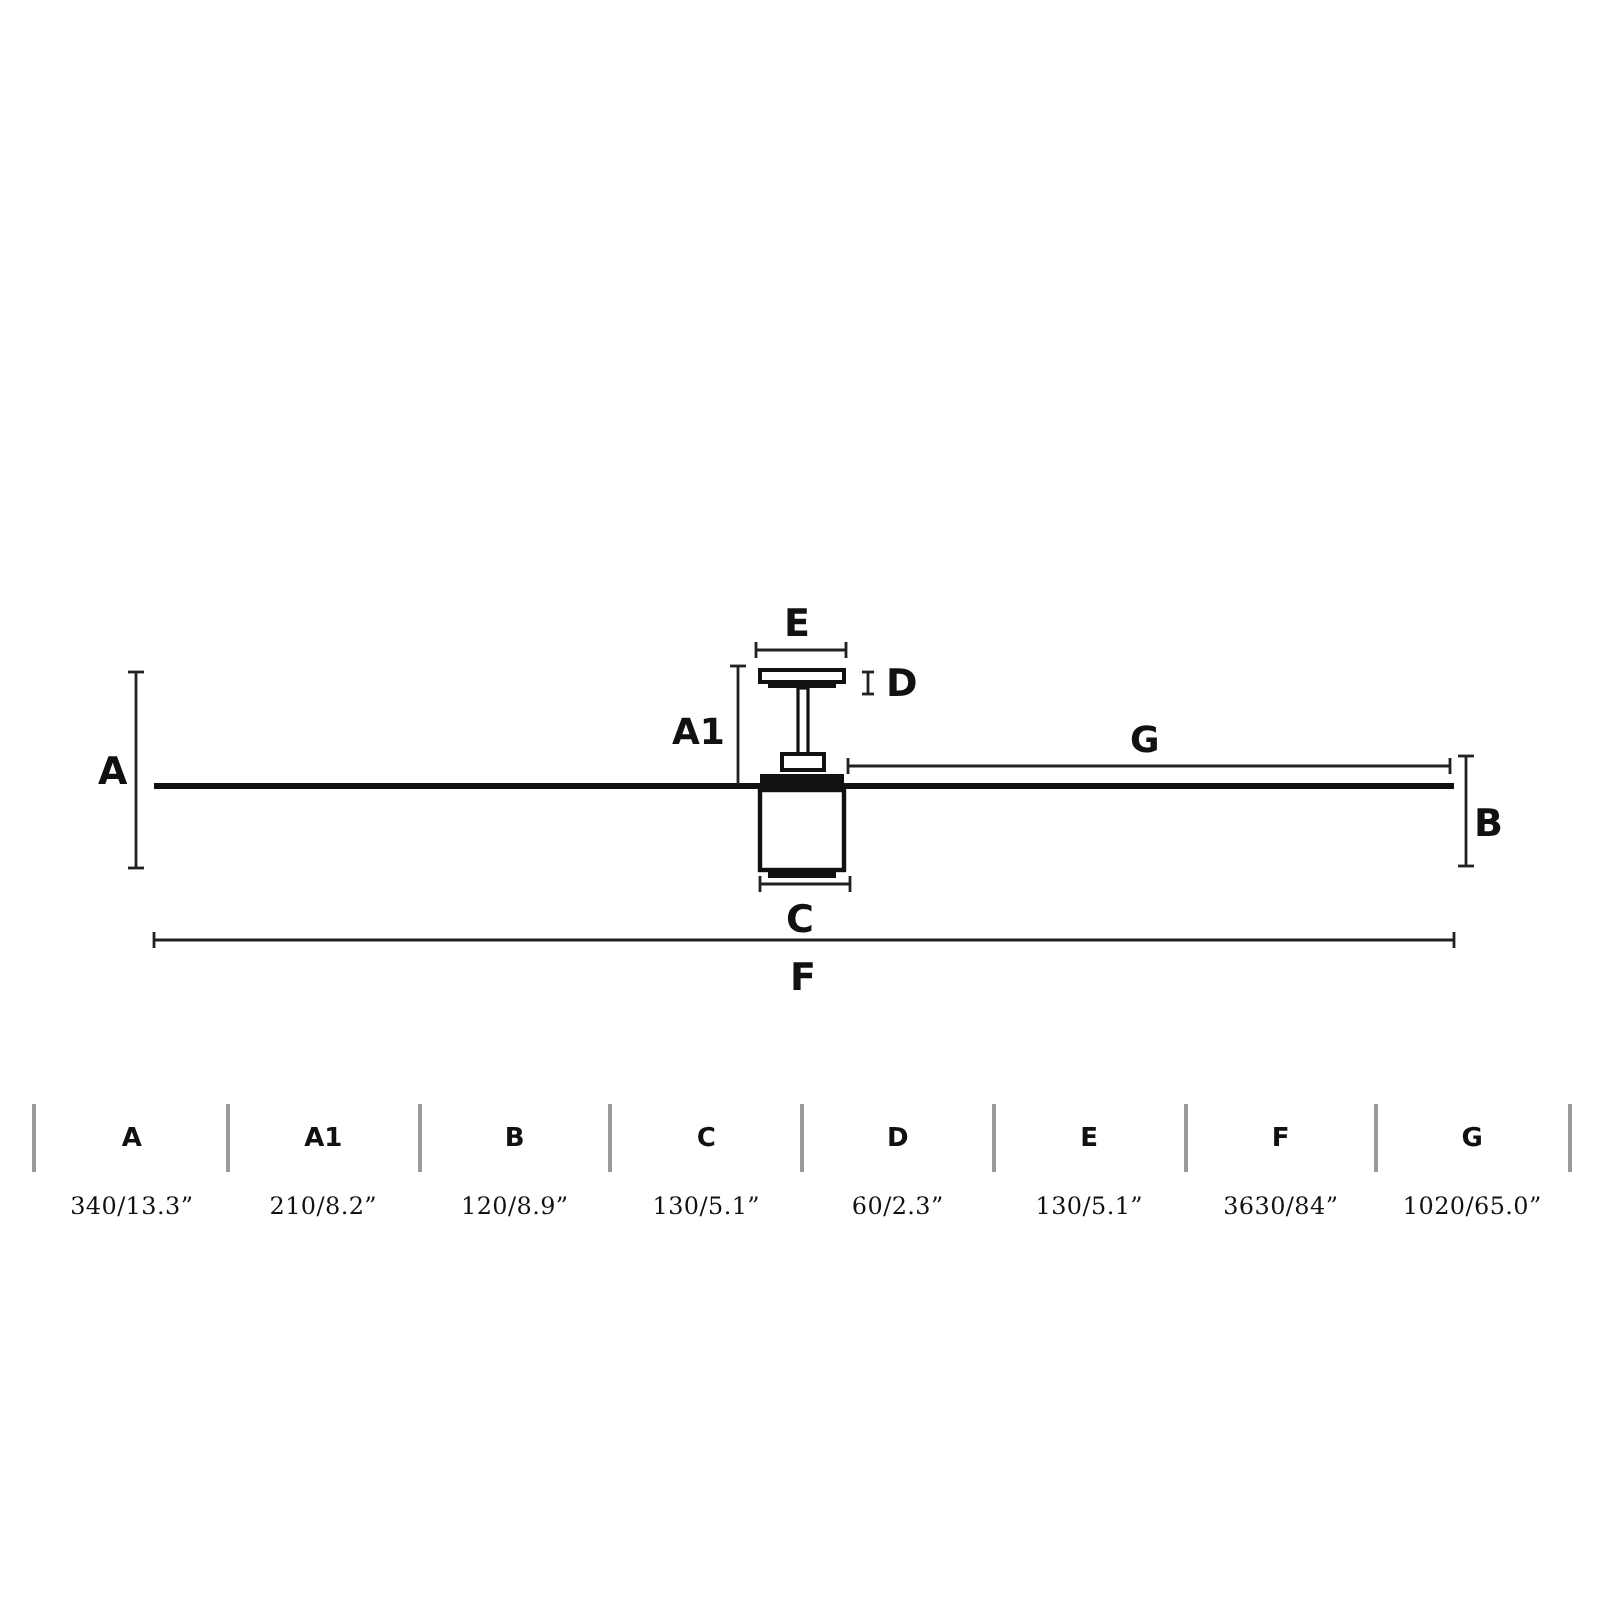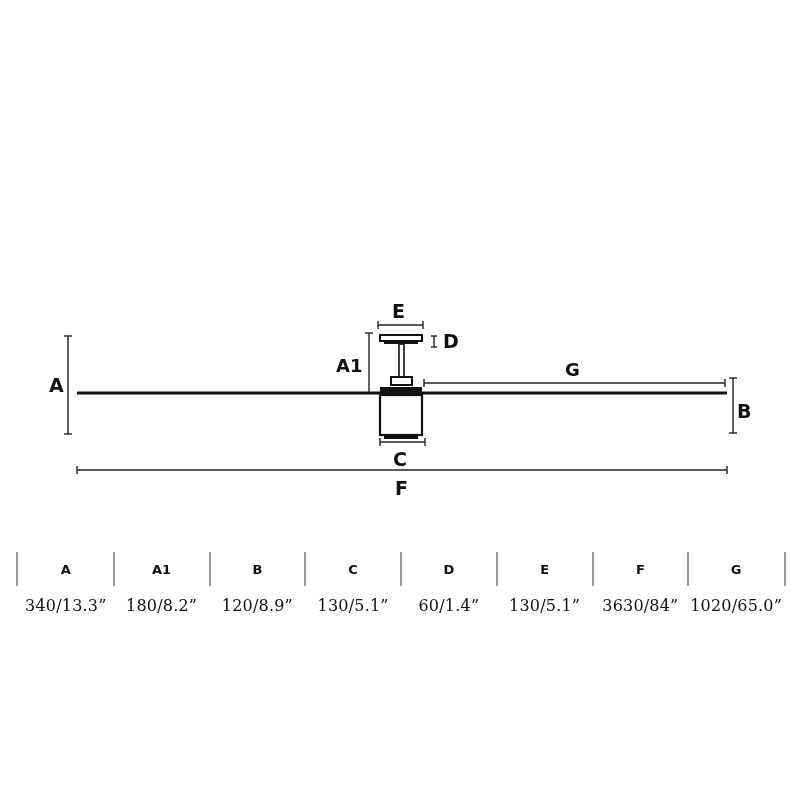--- a/index.html
+++ b/index.html
@@ -4,21 +4,21 @@
 <style>
   html, body { margin: 0; padding: 0; background: #ffffff; }
   body { width: 800px; height: 800px; position: relative; overflow: hidden;
          font-family: "DejaVu Sans", sans-serif; color: #111; }
   #diagram { position: absolute; left: 0; top: 0; }
   .lbl { font-family: "DejaVu Sans", sans-serif; font-weight: bold; fill: #111; }
   .table { position: absolute; left: 18px; top: 552px; width: 766px; display: flex; }
   .cell { flex: 1; position: relative; text-align: center; }
   .cell .hdr { height: 36px; line-height: 36px; font-size: 13px; font-weight: bold;
                font-family: "DejaVu Sans", sans-serif; color: #111; }
-  .cell .val { margin-top: 8px; font-size: 16px; color: #111;
+  .cell .val { margin-top: 8px; font-size: 12px; color: #111;
                font-family: "DejaVu Serif", serif; letter-spacing: 0.2px; }
   .sep { position: absolute; top: 0; width: 2px; height: 34px; background: #9a9a9a; }
 </style>
 </head>
 <body>
 
 <svg id="diagram" width="800" height="540" viewBox="0 0 800 540" xmlns="http://www.w3.org/2000/svg">
 
   <line x1="77" y1="393" x2="727" y2="393" stroke="#111" stroke-width="3"></line>
 
@@ -92,36 +92,36 @@
 
 <div class="table">
   <div class="cell">
     <div class="sep" style="left:-2px"></div>
     <div class="hdr">A</div>
     <div class="val">340/13.3”</div>
   </div>
   <div class="cell">
     <div class="sep" style="left:-1px"></div>
     <div class="hdr">A1</div>
-    <div class="val">180/8.2”</div>
+    <div class="val">210/8.2”</div>
   </div>
   <div class="cell">
     <div class="sep" style="left:-1px"></div>
     <div class="hdr">B</div>
     <div class="val">120/8.9”</div>
   </div>
   <div class="cell">
     <div class="sep" style="left:-1px"></div>
     <div class="hdr">C</div>
     <div class="val">130/5.1”</div>
   </div>
   <div class="cell">
     <div class="sep" style="left:-1px"></div>
     <div class="hdr">D</div>
-    <div class="val">60/1.4”</div>
+    <div class="val">60/2.3”</div>
   </div>
   <div class="cell">
     <div class="sep" style="left:-1px"></div>
     <div class="hdr">E</div>
     <div class="val">130/5.1”</div>
   </div>
   <div class="cell">
     <div class="sep" style="left:-1px"></div>
     <div class="hdr">F</div>
     <div class="val">3630/84”</div>

